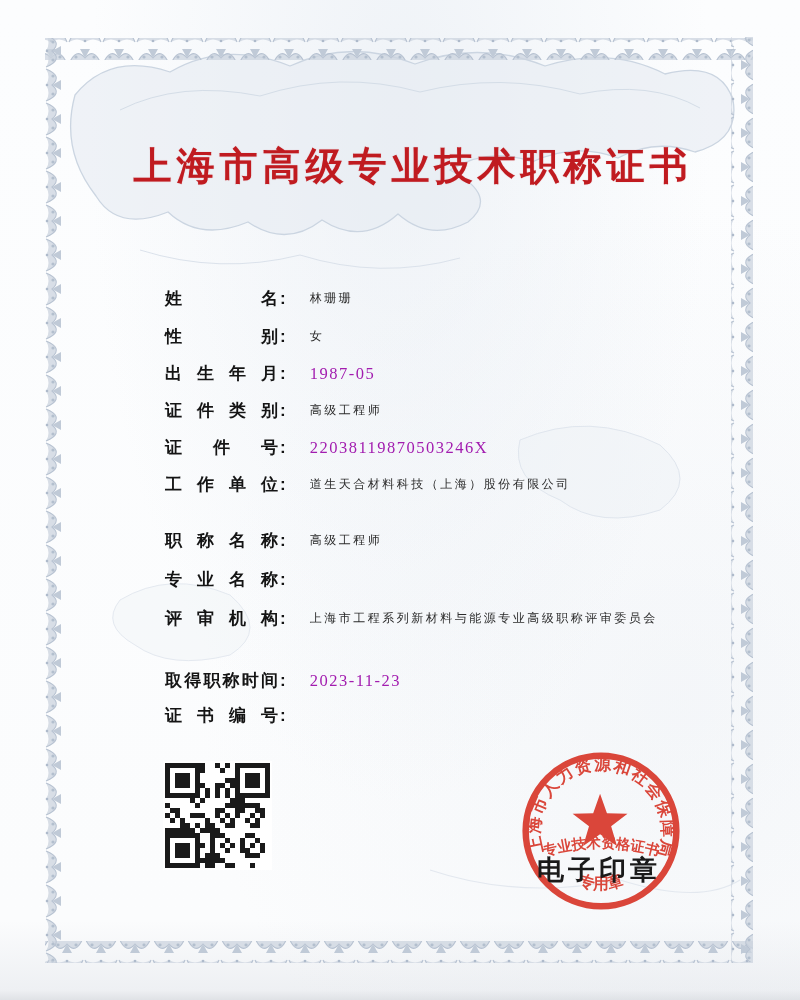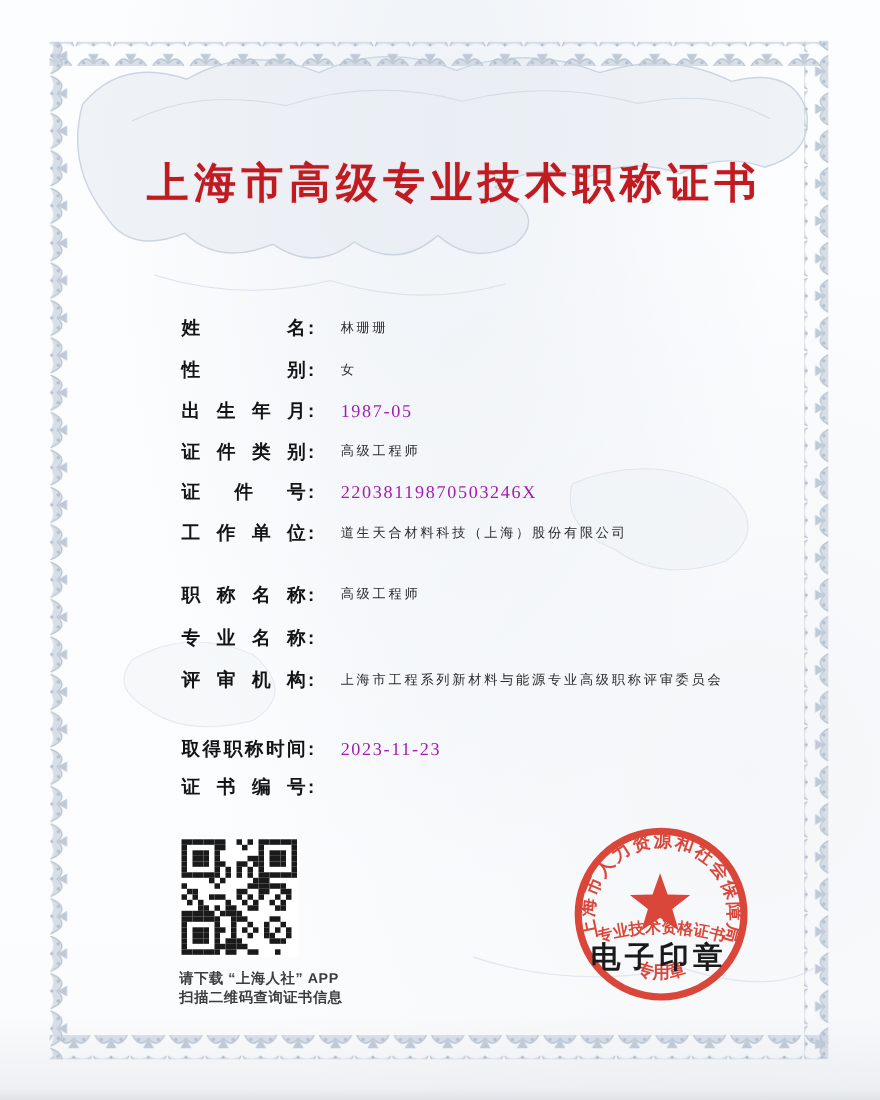--- a/index.html
+++ b/index.html
@@ -608,24 +608,20 @@
       <i class="on"></i>
       <i class="on"></i>
       <i></i>
       <i></i>
       <i></i>
       <i class="on"></i>
       <i></i>
       <i></i>
       <i></i>
     </div>
-  <div class="qr-caption">
-    <div>请下载 “上海人社” APP</div>
-    <div>扫描二维码查询证书信息</div>
-  </div>
 </div>
 
 <svg class="seal" viewBox="0 0 200 200" aria-hidden="true">
   <defs>
     <path id="sealArcTop" d="M40.2,127.9 A66,66 0 1 1 159.8,127.9" fill="none"></path>
     <path id="sealArcMid" d="M42,126 Q100,110 158,126" fill="none"></path>
     <path id="sealArcBot" d="M49,136 A62,62 0 0 0 151,136" fill="none"></path>
   </defs>
   <circle cx="100" cy="100" r="81" fill="none" stroke="#d8392c" stroke-width="7"></circle>
   <polygon fill="#d8392c" points="99,60 106.4,80.9 128.5,81.4 110.9,94.9 117.2,116.1 99,103.5 80.8,116.1 87.1,94.9 69.5,81.4 91.6,80.9"></polygon>

